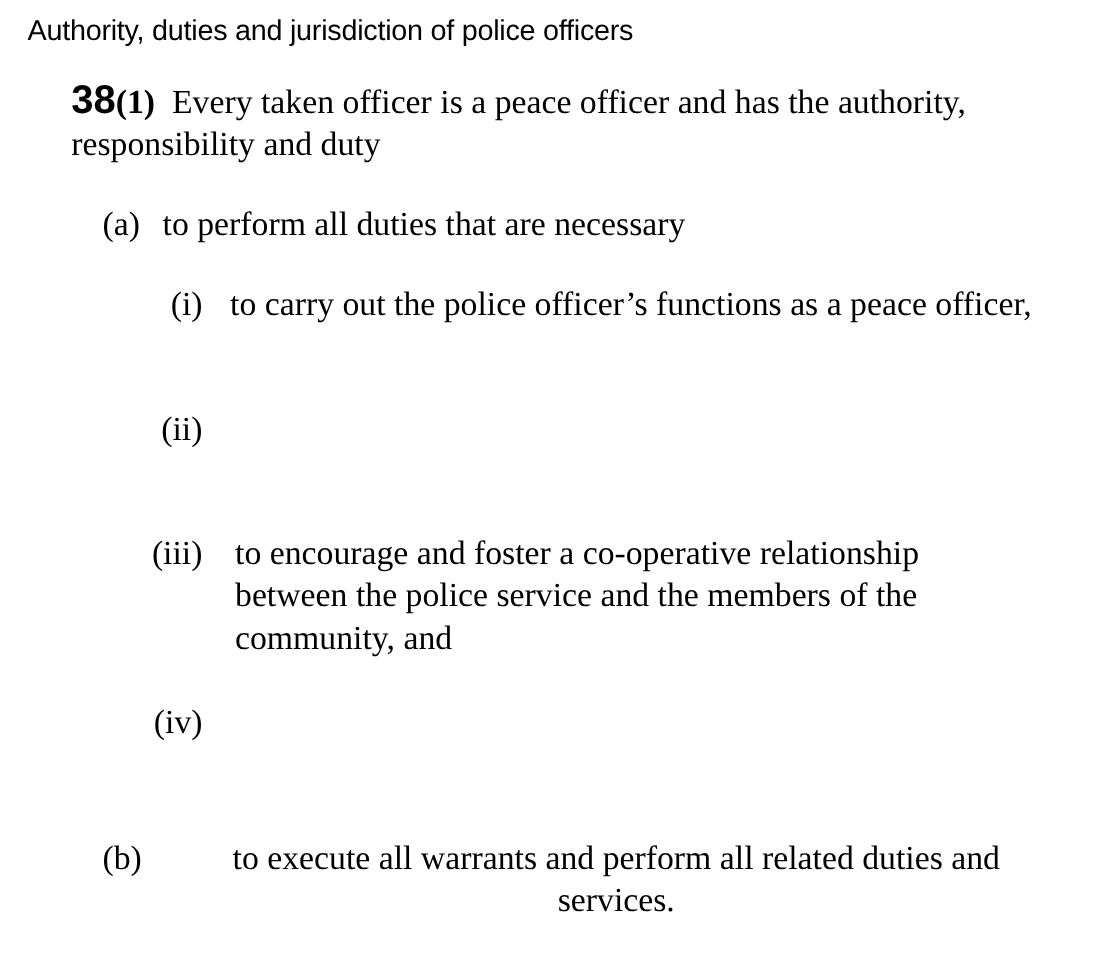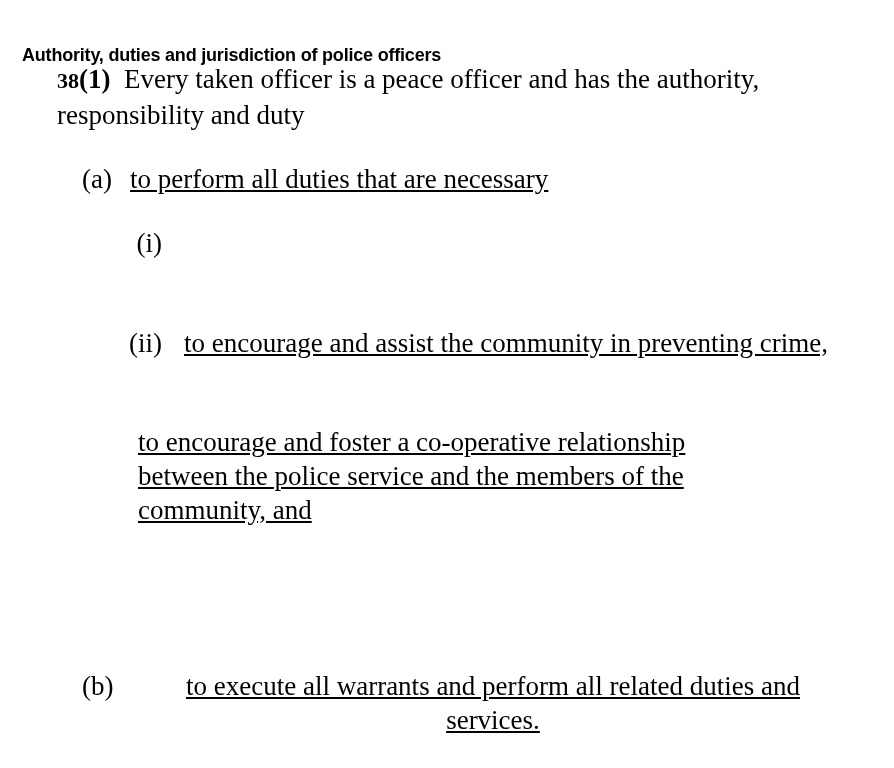--- a/index.html
+++ b/index.html
@@ -1,52 +1,54 @@
 <!DOCTYPE html>
 <html><head>
 <meta charset="utf-8">
 <style>
   html, body { margin:0; padding:0; background:#ffffff; }
   body { width:894px; height:768px; position:relative; overflow:hidden; color:#000; }
   .serif { font-family: "Liberation Serif", "DejaVu Serif", serif; font-size:27px; line-height:34px; }
-  .heading { position:absolute; left:22px; top:40px; font-family:"Liberation Sans", "DejaVu Sans", sans-serif; font-weight:bold; font-size:18px; line-height:30px; letter-spacing:-0.2px; white-space:nowrap; }
+  .heading { position:absolute; left:22px; top:9px; font-family:"Liberation Sans", "DejaVu Sans", sans-serif; font-weight:normal; font-size:23px; line-height:30px; letter-spacing:-0.2px; white-space:nowrap; }
   .sec { position:absolute; left:57px; top:62px; width:820px; }
-  .sec-num { font-family:Liberation Serif, serif; font-weight:bold; font-size:22px; }
+  .sec-num { font-family:Liberation Sans, sans-serif; font-weight:bold; font-size:32px; }
   .sec-sub { font-weight:bold; }
   .para { position:absolute; display:flex; }
   .para .lbl { flex:none; text-align:right; }
-  .para .txt { flex:none;text-decoration:underline; }
+  .para .txt { flex:none; }
 </style>
 </head>
 <body>
 
 <div class="heading">Authority, duties and jurisdiction of police officers</div>
 
 <div class="sec serif">
   <span class="sec-num">38</span><span class="sec-sub">(1)</span>&nbsp;
   <span>Every taken officer is a peace officer and has the authority, responsibility and duty</span>
 </div>
 
 <div class="para serif" style="left:82px; top:162px;">
   <span class="lbl" style="width:48px; text-align:left;">(a)</span>
   <span class="txt" style="width:700px;">to perform all duties that are necessary</span>
 </div>
 
 <div class="para serif" style="left:100px; top:226px;">
   <span class="lbl" style="width:62px;">(i)</span>
+  <span class="txt" style="width:650px; margin-left:22px;">to carry out the police officer’s functions as a peace officer,</span>
 </div>
 
 <div class="para serif" style="left:100px; top:326px;justify-content:space-between;">
   <span class="lbl" style="width:62px;">(ii)</span>
-  <span class="txt" style="width:650px; margin-left:22px;">to encourage and assist the community in preventing crime,</span>
 </div>
 
 <div class="para serif" style="left:100px; top:425px;">
-  <span class="txt" style="width:630px; margin-left:38px;">to encourage and foster a co-operative relationship between the police service and the members of the community, and</span>
+  <span class="lbl" style="width:62px;">(iii)</span>
+  <span class="txt" style="width:630px; margin-left:26px;">to encourage and foster a co-operative relationship between the police service and the members of the community, and</span>
 </div>
 
 <div class="para serif" style="left:100px; top:560px;">
+  <span class="lbl" style="width:62px;">(iv)</span>
 </div>
 
 <div class="para serif" style="left:82px; top:669px;">
   <span class="lbl" style="width:61px; text-align:left;">(b)</span>
   <span class="txt" style="width:700px;text-align:center;">to execute all warrants and perform all related duties and services.</span>
 </div>
 
 </body></html>

